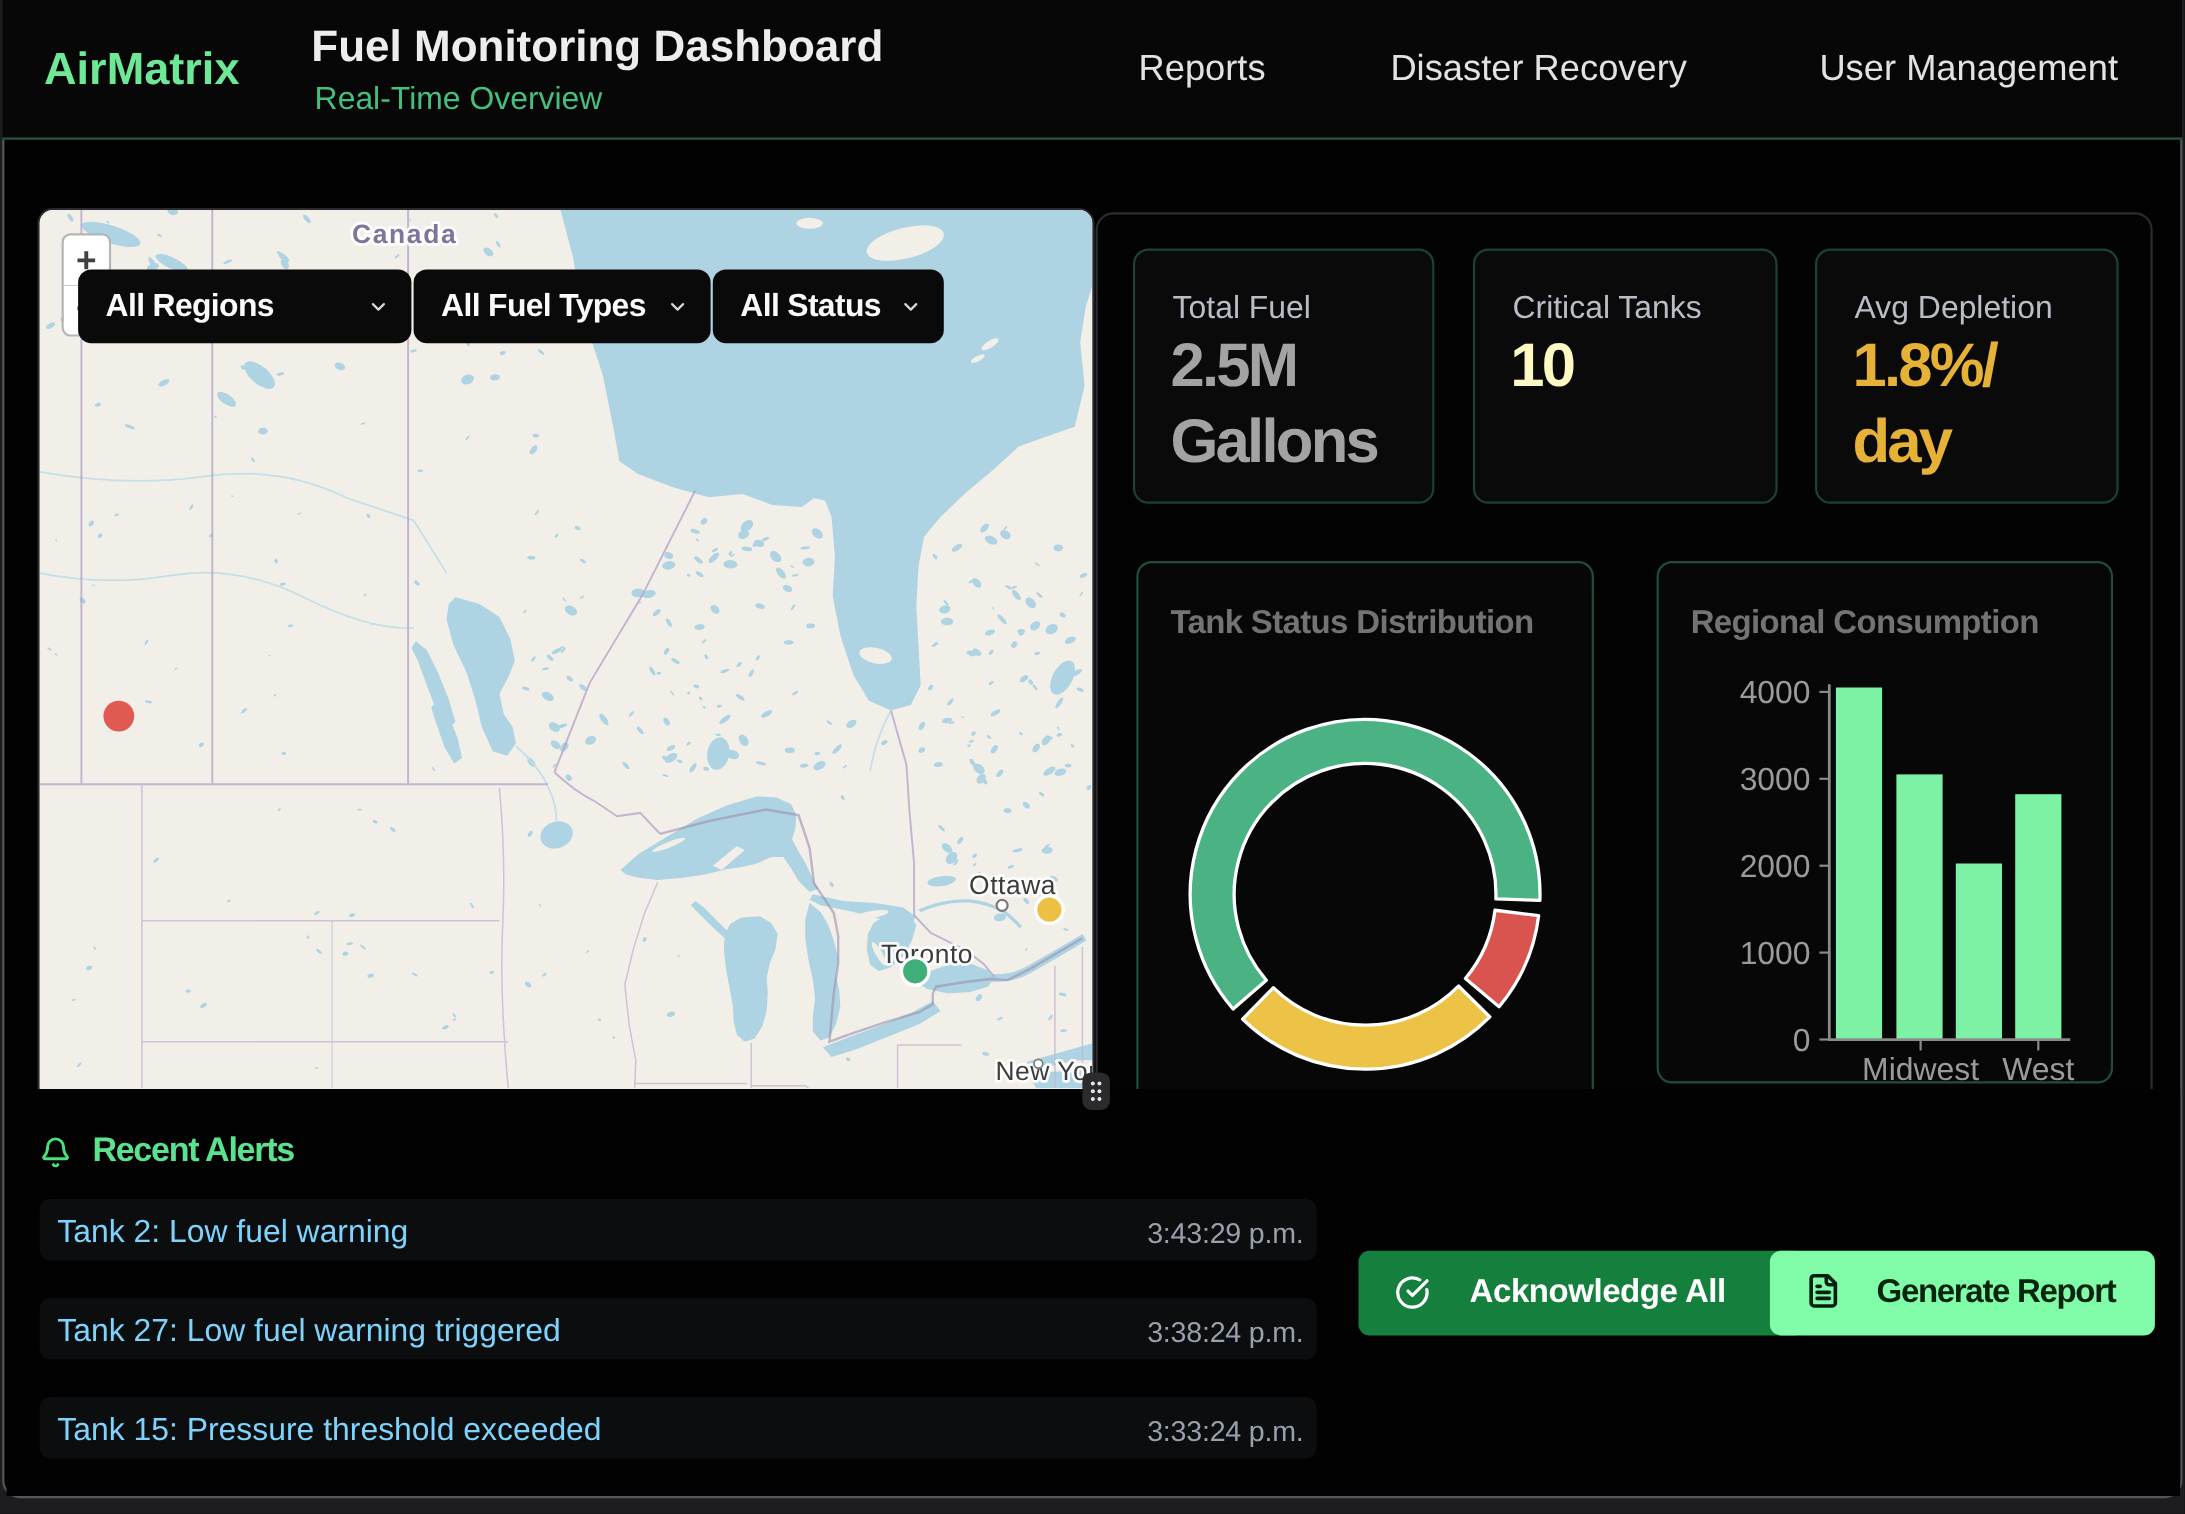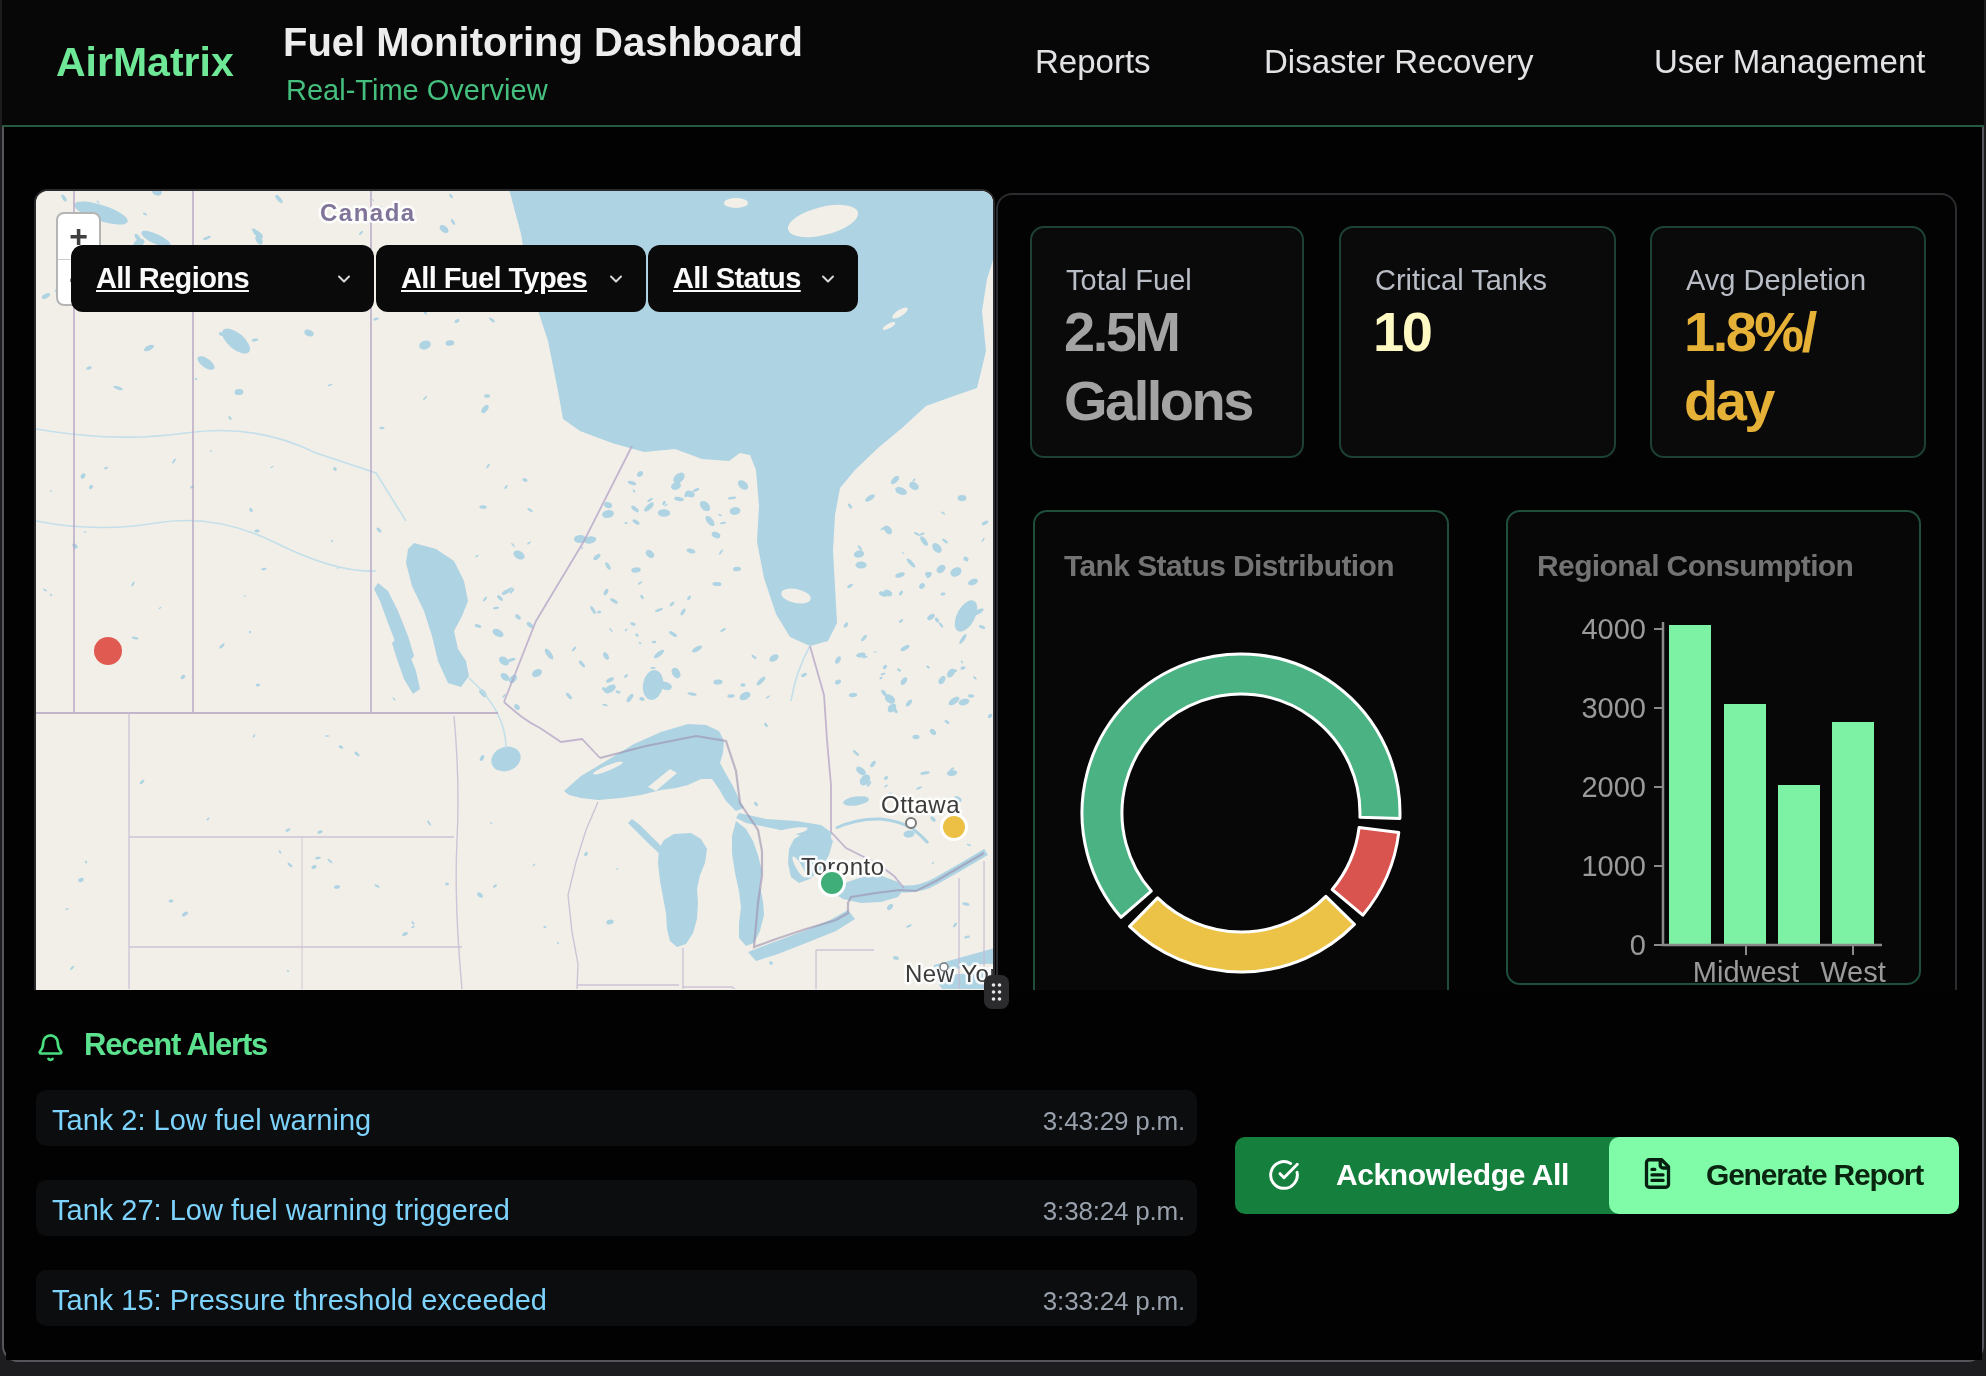--- a/index.html
+++ b/index.html
@@ -1,28 +1,28 @@
 <!DOCTYPE html>
 <html><head><meta charset="utf-8">
 <style>
 * { margin:0; padding:0; box-sizing:border-box; }
 html,body { width:1986px; height:1376px; background:#1d1d20; font-family:"Liberation Sans",sans-serif; overflow:hidden; position:relative; }
 .abs { position:absolute; }
 #shell { position:absolute; left:2px; top:-18px; width:1982px; height:1380px; background:#020202; border:2px solid #55555c; border-radius:16px; }
 #header { position:absolute; left:2px; top:0; width:1982px; height:127px; background:#070708; border-bottom:2px solid #27593e; }
-.brand { position:absolute; left:38px; top:39px; font-size:41px; font-weight:700; color:#6ee896; letter-spacing:0px;margin-left:16px; }
+.brand { position:absolute; left:38px; top:39px; font-size:41px; font-weight:700; color:#6ee896; letter-spacing:0px; }
 .title { position:absolute; left:281px; top:20px; font-size:40px; font-weight:700; color:#ededed; letter-spacing:0px; }
 .subtitle { position:absolute; left:284px; top:74px; font-size:29px; font-weight:400; color:#45bf7d; }
 .nav { position:absolute; top:43px; font-size:33px; color:#e2e2e5; }
 #mappanel { position:absolute; left:34px; top:189px; width:961px; height:822px; border:2px solid #2a2a2e; border-radius:14px; overflow:hidden; background:#f2efe9; }
 .zoomctl { position:absolute; left:20px; top:21px; width:45px; height:94px; background:#ffffff; border:2px solid #b5b5b5; border-radius:8px; }
 .zoomctl .plus { position:absolute; left:0; top:0; width:100%; height:46px; border-bottom:1px solid #cccccc; color:#404040; font-size:32px; font-weight:700; text-align:center; line-height:44px; }
 .zoomctl .minus { position:absolute; left:0; top:46px; width:100%; height:46px; color:#404040; font-size:32px; font-weight:700; text-align:center; line-height:40px; }
 .dd { position:absolute; top:54px; height:67px; background:#0a0a0b; border-radius:12px; color:#fafafa; font-size:29px; font-weight:600; letter-spacing:-0.6px; }
-.dd span { position:absolute; left:25px; top:17px;text-decoration:underline; }
+.dd span { position:absolute; left:25px; top:17px; }
 .dd svg { position:absolute; right:20px; top:24px; }
 #rpanel { position:absolute; left:996px; top:193px; width:961px; height:840px; border:2px solid #2c2c30; border-radius:16px; background:#030303; }
 .scard { position:absolute; top:31px; height:232px; background:#0a0a0b; border:2px solid #1d4132; border-radius:14px; }
 .slabel { position:absolute; left:34px; top:36px; font-size:29px; color:#b9bdc6; }
 .sval { position:absolute; left:32px; top:69px; font-size:56px; font-weight:700; line-height:69px; letter-spacing:-2.5px; }
 .ccard { position:absolute; top:315px; height:478px; background:#070708; border:2px solid #1f4f3b; border-radius:14px; }
 .ctitle { position:absolute; left:29px; top:37px; font-size:30px; font-weight:700; color:#737373; letter-spacing:-0.6px; }
 #alerts { position:absolute; left:6px; top:990px; width:1976px; height:370px; background:#020202; }
 .ahead { position:absolute; left:78px; top:37px; font-size:31px; font-weight:700; color:#5ce18f; letter-spacing:-1.2px; }
 .arow { position:absolute; left:30px; width:1161px; height:56px; background:#0c0d0f; border-radius:10px; }

